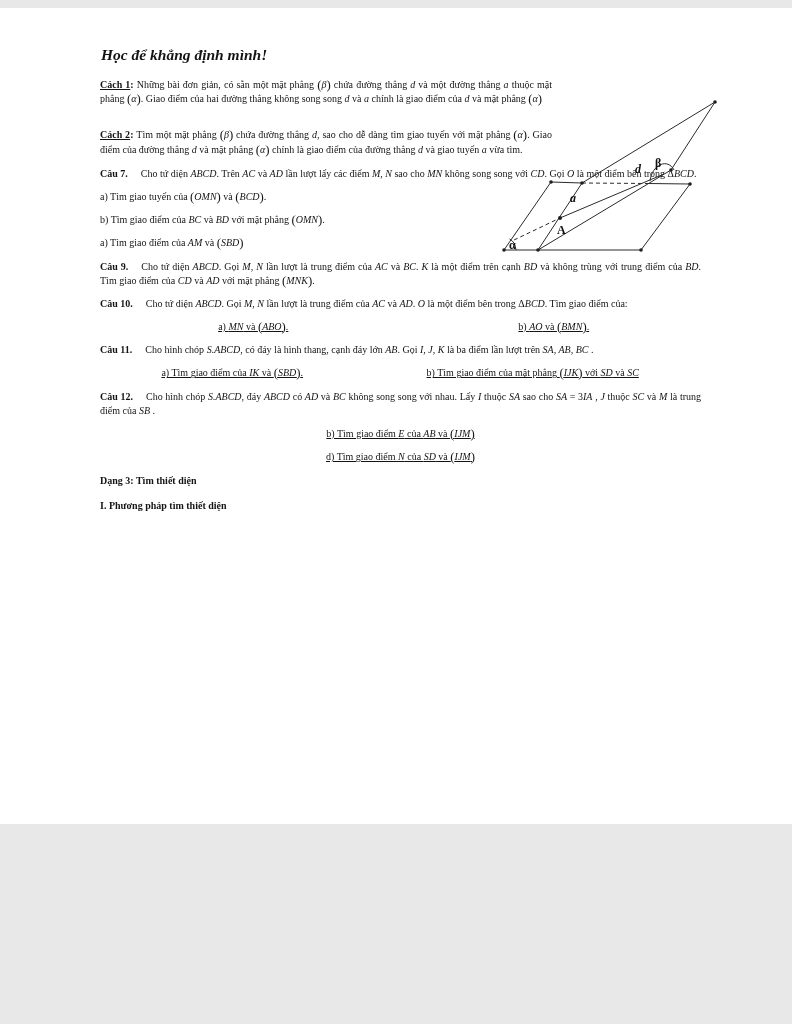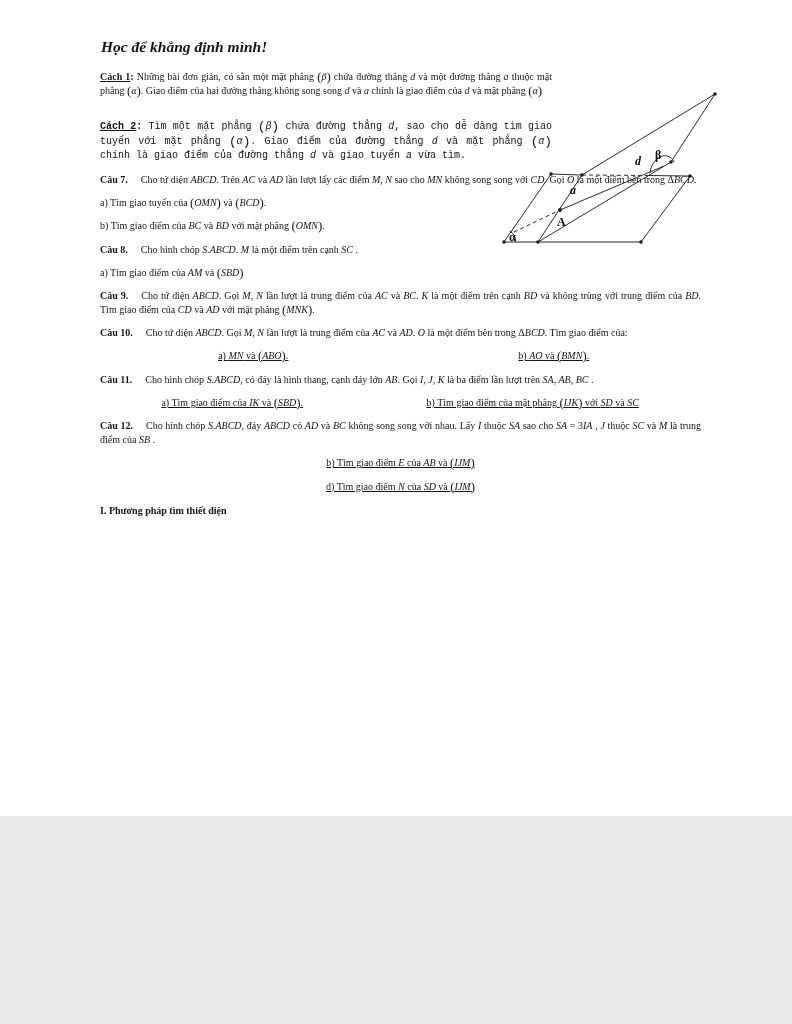--- a/index.html
+++ b/index.html
@@ -1,23 +1,23 @@
 <!DOCTYPE html>
 <html><head>
 <meta charset="utf-8">
 <style>
   html,body{margin:0;padding:0;background:#e8e8e8;}
-  .page{position:relative;width:792px;height:816px;background:#ffffff;margin:0 auto;
+  .page{position:relative;width:792px;height:816px;background:#ffffff;margin:8px auto;
         font-family:"Liberation Serif", serif;color:#141414;overflow:hidden;}
   .header{position:absolute;left:101px;top:38px;font-size:15.5px;font-weight:bold;font-style:italic;}
   .content{position:absolute;left:100px;top:70px;width:601px;font-size:10px;line-height:1.42;}
   .blk{text-align:justify;}
   .narrow{width:452px;}
   .gap-lg{margin-bottom:22px;}
-  .gap-md{margin-bottom:10px;font-family:Liberation Mono, monospace;}
+  .gap-md{margin-bottom:10px;}
   .q{margin-top:9px;}
   .sub{margin-top:9px;text-align:left;}
   .cols{display:flex;margin-top:9px;text-align:center;text-decoration:underline;}
   .col{flex:0 0 auto;}
   .col:last-child{flex:1 1 auto;}
   .h{margin-top:10px;font-weight:bold;text-align:left;}
   .r-n{font-style:normal;}
   .r-i{font-style:italic;}
   .r-b{font-weight:bold;}
   .r-bu{font-weight:bold;text-decoration:underline;}
@@ -37,40 +37,40 @@
 <div class="page">
 
   <div class="header">Học để khẳng định mình!</div>
 
   <div class="content">
       <div class="blk narrow gap-lg"><span class="r-bu">Cách 1</span><span class="r-b">: </span><span class="r-n">Những bài đơn giản, có sẵn một mặt phẳng </span><span class="r-p">(</span><span class="r-i">β</span><span class="r-p">)</span><span class="r-n"> chứa đường thẳng </span><span class="r-i">d</span><span class="r-n"> và một đường thẳng </span><span class="r-i">a</span><span class="r-n"> thuộc mặt phẳng </span><span class="r-p">(</span><span class="r-i">α</span><span class="r-p">)</span><span class="r-n">. Giao điểm của hai đường thẳng không song song </span><span class="r-i">d</span><span class="r-n"> và </span><span class="r-i">a</span><span class="r-n"> chính là giao điểm của </span><span class="r-i">d</span><span class="r-n"> và mặt phẳng </span><span class="r-p">(</span><span class="r-i">α</span><span class="r-p">)</span></div>
       <div class="blk narrow gap-md"><span class="r-bu">Cách 2</span><span class="r-b">: </span><span class="r-n">Tìm một mặt phẳng </span><span class="r-p">(</span><span class="r-i">β</span><span class="r-p">)</span><span class="r-n"> chứa đường thẳng </span><span class="r-i">d</span><span class="r-n">, sao cho dễ dàng tìm giao tuyến với mặt phẳng </span><span class="r-p">(</span><span class="r-i">α</span><span class="r-p">)</span><span class="r-n">. Giao điểm của đường thẳng </span><span class="r-i">d</span><span class="r-n"> và mặt phẳng </span><span class="r-p">(</span><span class="r-i">α</span><span class="r-p">)</span><span class="r-n"> chính là giao điểm của đường thẳng </span><span class="r-i">d</span><span class="r-n"> và giao tuyến </span><span class="r-i">a</span><span class="r-n"> vừa tìm.</span></div>
       <div class="blk q"><span class="r-bl">Câu 7.</span><span class="r-n">Cho tứ diện </span><span class="r-i">ABCD</span><span class="r-n">. Trên </span><span class="r-i">AC</span><span class="r-n"> và </span><span class="r-i">AD</span><span class="r-n"> lần lượt lấy các điểm </span><span class="r-i">M</span><span class="r-n">, </span><span class="r-i">N</span><span class="r-n"> sao cho </span><span class="r-i">MN</span><span class="r-n"> không song song với </span><span class="r-i">CD</span><span class="r-n">. Gọi </span><span class="r-i">O</span><span class="r-n"> là một điểm bên trong </span><span class="r-n">Δ</span><span class="r-i">BCD</span><span class="r-n">.</span></div>
       <div class="blk sub"><span class="r-n">a) Tìm giao tuyến của </span><span class="r-p">(</span><span class="r-i">OMN</span><span class="r-p">)</span><span class="r-n"> và </span><span class="r-p">(</span><span class="r-i">BCD</span><span class="r-p">)</span><span class="r-n">.</span></div>
       <div class="blk sub"><span class="r-n">b) Tìm giao điểm của </span><span class="r-i">BC</span><span class="r-n"> và </span><span class="r-i">BD</span><span class="r-n"> với mặt phẳng </span><span class="r-p">(</span><span class="r-i">OMN</span><span class="r-p">)</span><span class="r-n">.</span></div>
-      <div class="blk q"><span class="r-bl">Câu 8.</span><span class="r-n">Cho hình chóp </span><span class="r-i">S.ABCD</span><span class="r-n">. </span><span class="r-i">M</span><span class="r-n"> là một điểm trên cạnh </span><span class="r-i">SC</span><span class="r-n"> .</span></div>
       <div class="blk sub"><span class="r-n">a) Tìm giao điểm của </span><span class="r-i">AM</span><span class="r-n"> và </span><span class="r-p">(</span><span class="r-i">SBD</span><span class="r-p">)</span></div>
       <div class="blk q"><span class="r-bl">Câu 9.</span><span class="r-n">Cho tứ diện </span><span class="r-i">ABCD</span><span class="r-n">. Gọi </span><span class="r-i">M</span><span class="r-n">, </span><span class="r-i">N</span><span class="r-n"> lần lượt là trung điểm của </span><span class="r-i">AC</span><span class="r-n"> và </span><span class="r-i">BC</span><span class="r-n">. </span><span class="r-i">K</span><span class="r-n"> là một điểm trên cạnh </span><span class="r-i">BD</span><span class="r-n"> và không trùng với trung điểm của </span><span class="r-i">BD</span><span class="r-n">. Tìm giao điểm của </span><span class="r-i">CD</span><span class="r-n"> và </span><span class="r-i">AD</span><span class="r-n"> với mặt phẳng </span><span class="r-p">(</span><span class="r-i">MNK</span><span class="r-p">)</span><span class="r-n">.</span></div>
       <div class="blk q"><span class="r-bl">Câu 10.</span><span class="r-n">Cho tứ diện </span><span class="r-i">ABCD</span><span class="r-n">. Gọi </span><span class="r-i">M</span><span class="r-n">, </span><span class="r-i">N</span><span class="r-n"> lần lượt là trung điểm của </span><span class="r-i">AC</span><span class="r-n"> và </span><span class="r-i">AD</span><span class="r-n">. </span><span class="r-i">O</span><span class="r-n"> là một điểm bên trong </span><span class="r-n">Δ</span><span class="r-i">BCD</span><span class="r-n">. Tìm giao điểm của:</span></div>
       <div class="blk cols">
         <div class="col" style="width: 51%;"><span class="r-n">a) </span><span class="r-i">MN</span><span class="r-n"> và </span><span class="r-p">(</span><span class="r-i">ABO</span><span class="r-p">)</span><span class="r-n">.</span></div>
         <div class="col"><span class="r-n">b) </span><span class="r-i">AO</span><span class="r-n"> và </span><span class="r-p">(</span><span class="r-i">BMN</span><span class="r-p">)</span><span class="r-n">.</span></div>
       </div>
       <div class="blk q"><span class="r-bl">Câu 11.</span><span class="r-n">Cho hình chóp </span><span class="r-i">S.ABCD</span><span class="r-n">, có đáy là hình thang, cạnh đáy lớn </span><span class="r-i">AB</span><span class="r-n">. Gọi </span><span class="r-i">I, J, K</span><span class="r-n"> là ba điểm lần lượt trên </span><span class="r-i">SA, AB, BC</span><span class="r-n"> .</span></div>
       <div class="blk cols">
         <div class="col" style="width: 44%;"><span class="r-n">a) Tìm giao điểm của </span><span class="r-i">IK</span><span class="r-n"> và </span><span class="r-p">(</span><span class="r-i">SBD</span><span class="r-p">)</span><span class="r-n">.</span></div>
         <div class="col"><span class="r-n">b) Tìm giao điểm của mặt phẳng </span><span class="r-p">(</span><span class="r-i">IJK</span><span class="r-p">)</span><span class="r-n"> với </span><span class="r-i">SD</span><span class="r-n"> và </span><span class="r-i">SC</span></div>
       </div>
       <div class="blk q"><span class="r-bl">Câu 12.</span><span class="r-n">Cho hình chóp </span><span class="r-i">S.ABCD</span><span class="r-n">, đáy </span><span class="r-i">ABCD</span><span class="r-n"> có </span><span class="r-i">AD</span><span class="r-n"> và </span><span class="r-i">BC</span><span class="r-n"> không song song với nhau. Lấy </span><span class="r-i">I</span><span class="r-n"> thuộc </span><span class="r-i">SA</span><span class="r-n"> sao cho </span><span class="r-i">SA</span><span class="r-n"> = 3</span><span class="r-i">IA</span><span class="r-n"> , </span><span class="r-i">J</span><span class="r-n"> thuộc </span><span class="r-i">SC</span><span class="r-n"> và </span><span class="r-i">M</span><span class="r-n"> là trung điểm của </span><span class="r-i">SB</span><span class="r-n"> .</span></div>
       <div class="blk cols">
         <div class="col"><span class="r-n">b) Tìm giao điểm </span><span class="r-i">E</span><span class="r-n"> của </span><span class="r-i">AB</span><span class="r-n"> và </span><span class="r-p">(</span><span class="r-i">IJM</span><span class="r-p">)</span></div>
       </div>
       <div class="blk cols">
         <div class="col"><span class="r-n">d) Tìm giao điểm </span><span class="r-i">N</span><span class="r-n"> của </span><span class="r-i">SD</span><span class="r-n"> và </span><span class="r-p">(</span><span class="r-i">IJM</span><span class="r-p">)</span></div>
       </div>
+      <div class="blk h"><span class="r-b">Dạng 3: Tìm thiết diện</span></div>
       <div class="blk h"><span class="r-b">I. Phương pháp tìm thiết diện</span></div>
     </div>
 
   <svg class="diagram" viewBox="490 85 252 178" xmlns="http://www.w3.org/2000/svg">
     <g stroke="#2b2b2b" stroke-width="1" fill="none">
 
       <line x1="506" y1="243" x2="643" y2="243"></line>
       <line x1="506" y1="243" x2="553" y2="175"></line>
       <line x1="643" y1="243" x2="692" y2="177"></line>
       <line x1="553" y1="175" x2="584" y2="176"></line>

